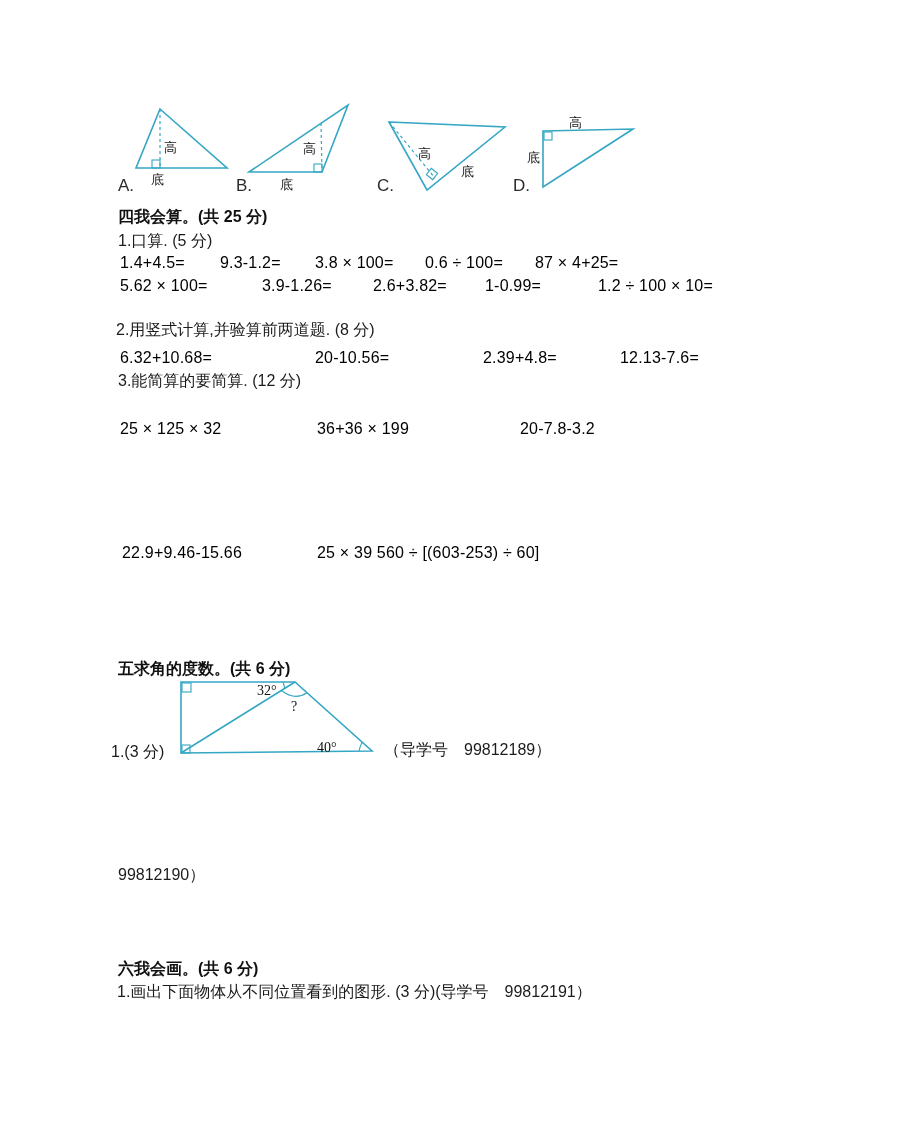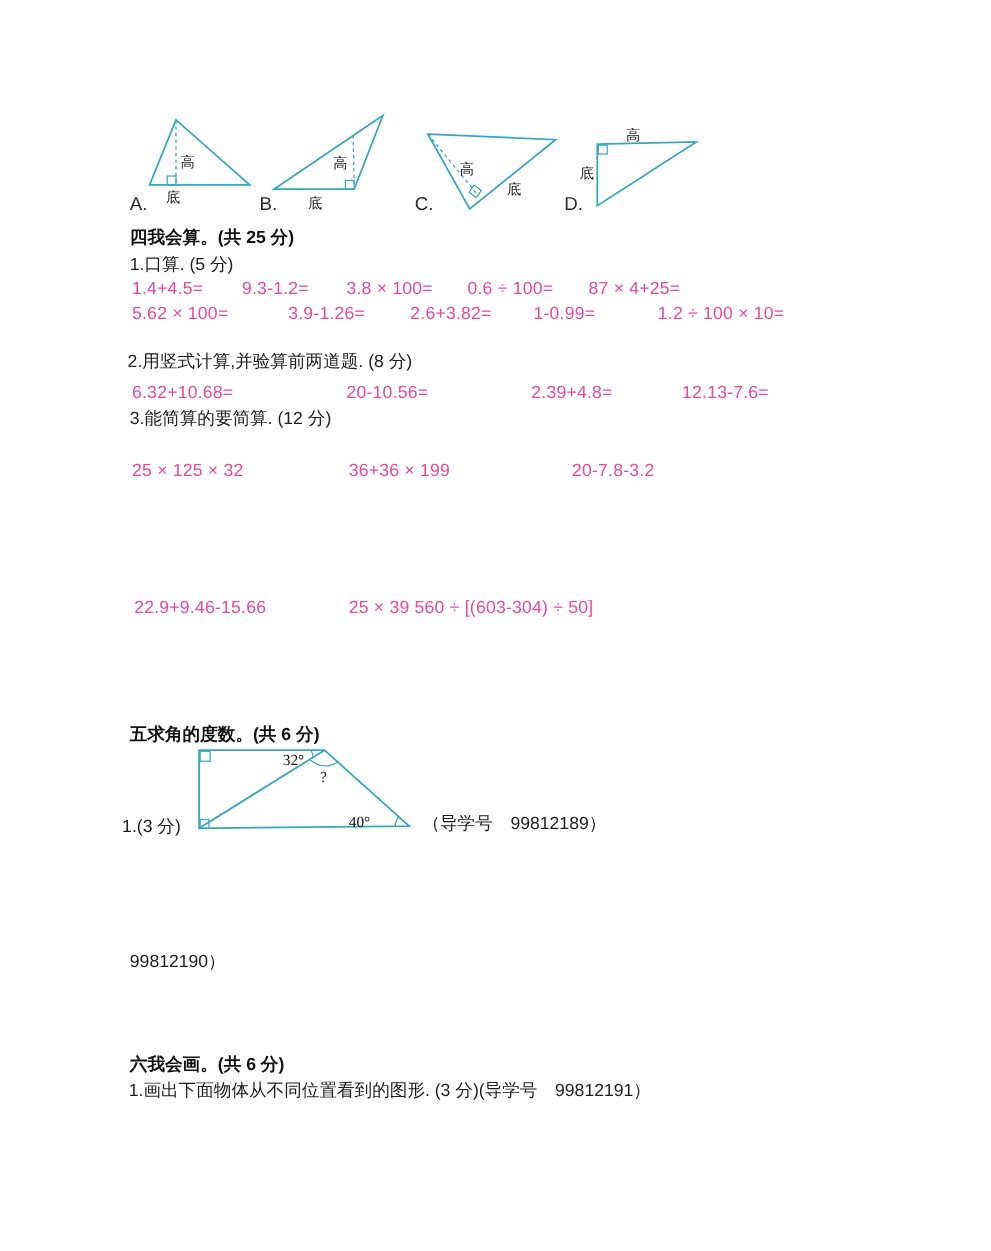--- a/index.html
+++ b/index.html
@@ -7,21 +7,21 @@
     position:relative;
     width:901px;height:1137px;
     background:#ffffff;
     font-family:"Liberation Sans","DejaVu Sans",sans-serif;
     color:#1c1c1c;
     overflow:hidden;
   }
   .abs{position:absolute;white-space:nowrap;}
   .t{font-size:16px;line-height:20px;color:#1c1c1c;}
   .bold{font-weight:bold;color:#111;}
-  .expr{font-size:16px;line-height:20px;color:#ec4899;letter-spacing:0.2px;}
+  .expr{font-size:16px;line-height:20px;color:#000000;letter-spacing:0.2px;}
   svg{position:absolute;overflow:visible;}
   .fig-line{fill:none;stroke-linejoin:miter;stroke-linecap:butt;}
   .fig-label{font-family:"Liberation Serif","DejaVu Serif",serif;font-size:13px;fill:#1a1a1a;}
   .opt-letter{font-family:"Liberation Sans","DejaVu Sans",sans-serif;font-size:17px;fill:#2b2b2b;}
   .angle-label{font-family:"Liberation Serif","DejaVu Serif",serif;font-size:14px;fill:#111;}
 </style>
 </head>
 <body>
 
 <div id="page">
@@ -86,21 +86,21 @@
   <span class="abs expr" style="left:483px;top:348px;">2.39+4.8=</span>
   <span class="abs expr" style="left:620px;top:348px;">12.13-7.6=</span>
 
   <span class="abs t" style="left:118px;top:371px;">3.能简算的要简算. (12 分)</span>
 
   <span class="abs expr" style="left:120px;top:419px;">25 × 125 × 32</span>
   <span class="abs expr" style="left:317px;top:419px;">36+36 × 199</span>
   <span class="abs expr" style="left:520px;top:419px;">20-7.8-3.2</span>
 
   <span class="abs expr" style="left:122px;top:543px;">22.9+9.46-15.66</span>
-  <span class="abs expr" style="left:317px;top:543px;">25 × 39 560 ÷ [(603-304) ÷ 50]</span>
+  <span class="abs expr" style="left:317px;top:543px;">25 × 39 560 ÷ [(603-253) ÷ 60]</span>
 
   <span class="abs t bold" style="left:118px;top:659px;">五求角的度数。(共 6 分)</span>
 
   <svg style="left:170px;top:670px;" width="235" height="95" viewBox="170 670 235 95">
     <polygon class="fig-line" points="181,682 295,682 372,751 181,753" stroke="#35a6c4" stroke-width="1.6"></polygon>
     <line x1="181" y1="753" x2="295" y2="682" stroke="#35a6c4" stroke-width="1.6"></line>
     <rect x="182" y="683" width="9" height="9" fill="none" stroke="#35a6c4" stroke-width="1.1"></rect>
     <rect x="182" y="745" width="8" height="8" fill="none" stroke="#35a6c4" stroke-width="1.1"></rect>
     <path class="fig-line" d="M 283 682 Q 284.5 687 284.8 688.3" stroke="#35a6c4" stroke-width="1.1"></path>
     <path class="fig-line" d="M 281.4 690.5 Q 295 701 306.9 692.7" stroke="#35a6c4" stroke-width="1.1"></path>

